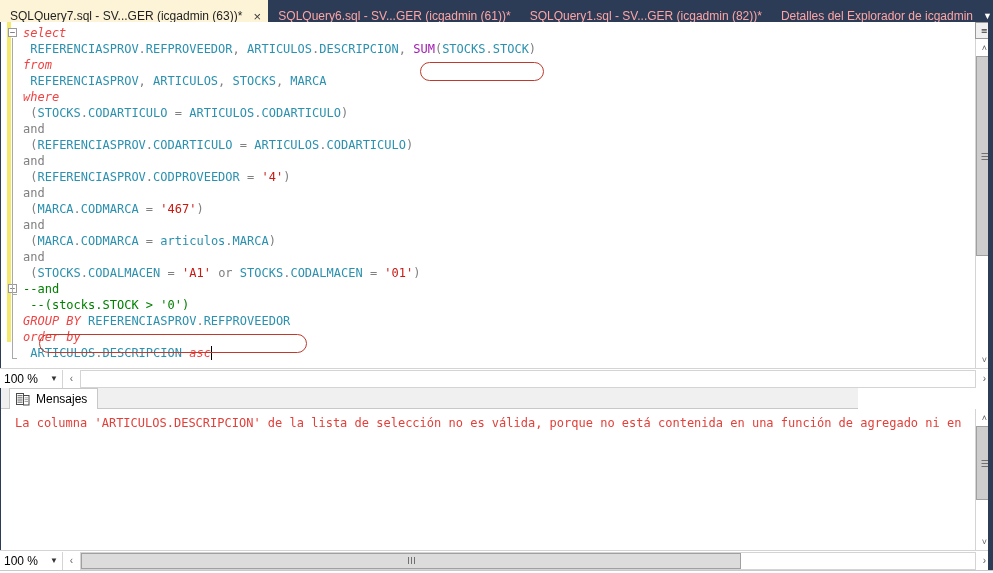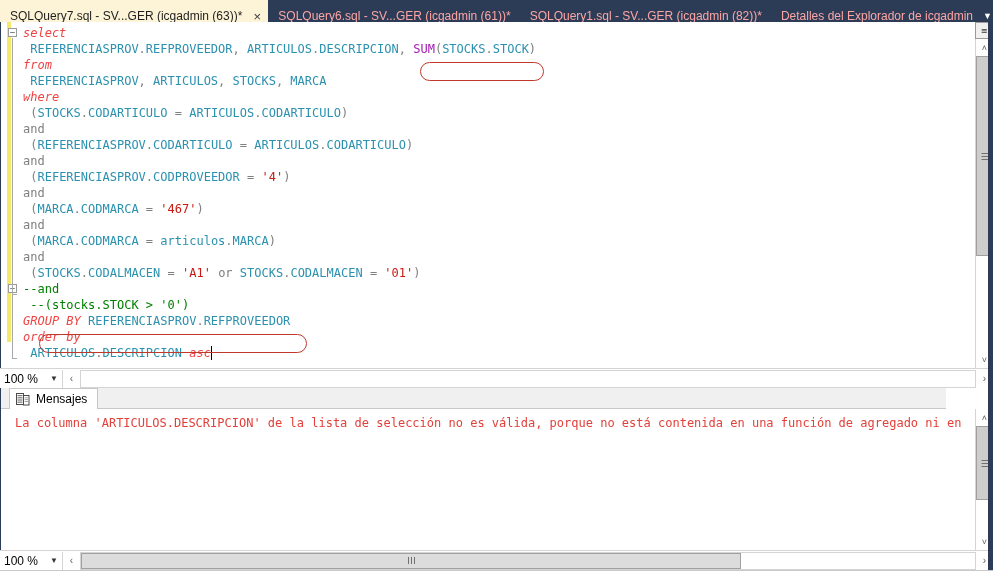--- a/index.html
+++ b/index.html
@@ -187,21 +187,21 @@
     width: 7px; height: 7px;
     background: repeating-linear-gradient(to right, #707070 0 1px, transparent 1px 3px);
   }
   
   .msg-pane {
     position: absolute; left: 0; top: 388px; width: 993px; height: 162px;
     background: #ffffff;
     border-left: 1px solid #2d3c56;
   }
   .msg-tabrow {
-    position: absolute; left: 0; top: 0; width: 945px; height: 21px;
+    position: absolute; left: 0; top: 0; width: 857px; height: 21px;
     background: #f0f0f0;
     border-bottom: 1px solid #c8c8c8;
   }
   .msg-tab {
     position: absolute; left: 8px; top: 0; height: 21px;
     display: flex; align-items: center;
     padding: 0 10px 0 6px;
     background: #ffffff;
     border: 1px solid #c8c8c8;
     border-bottom: none;

